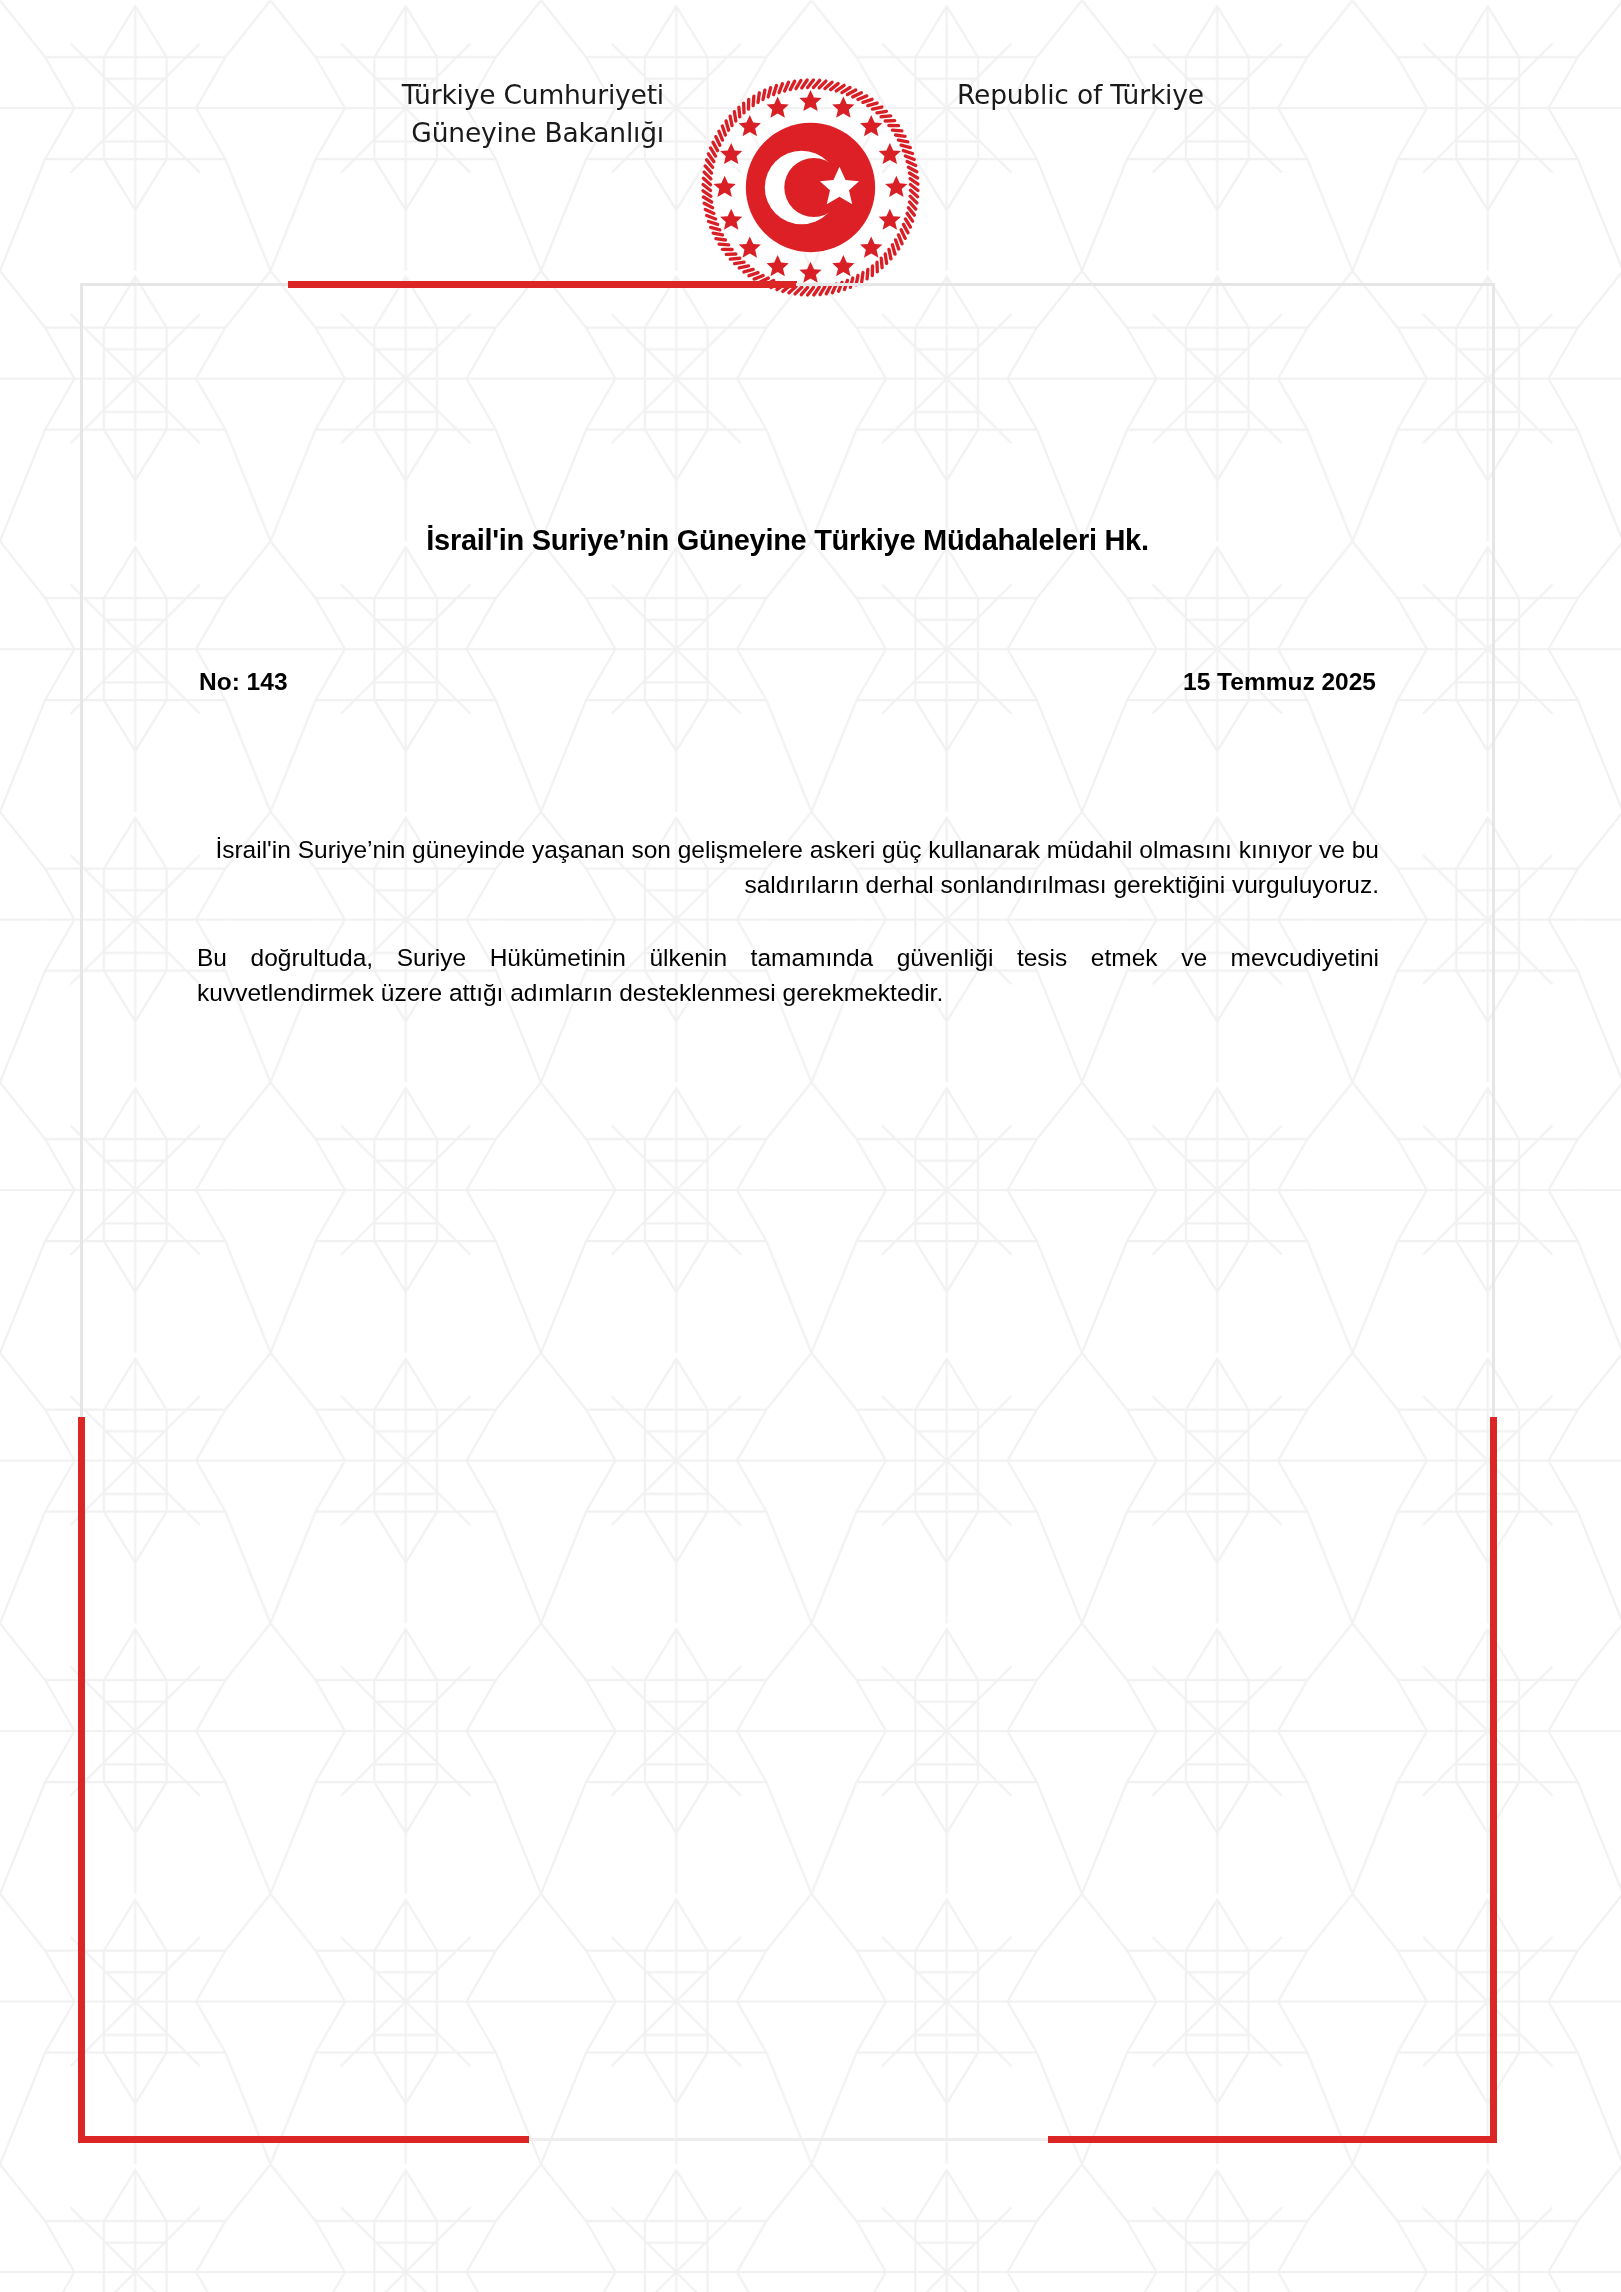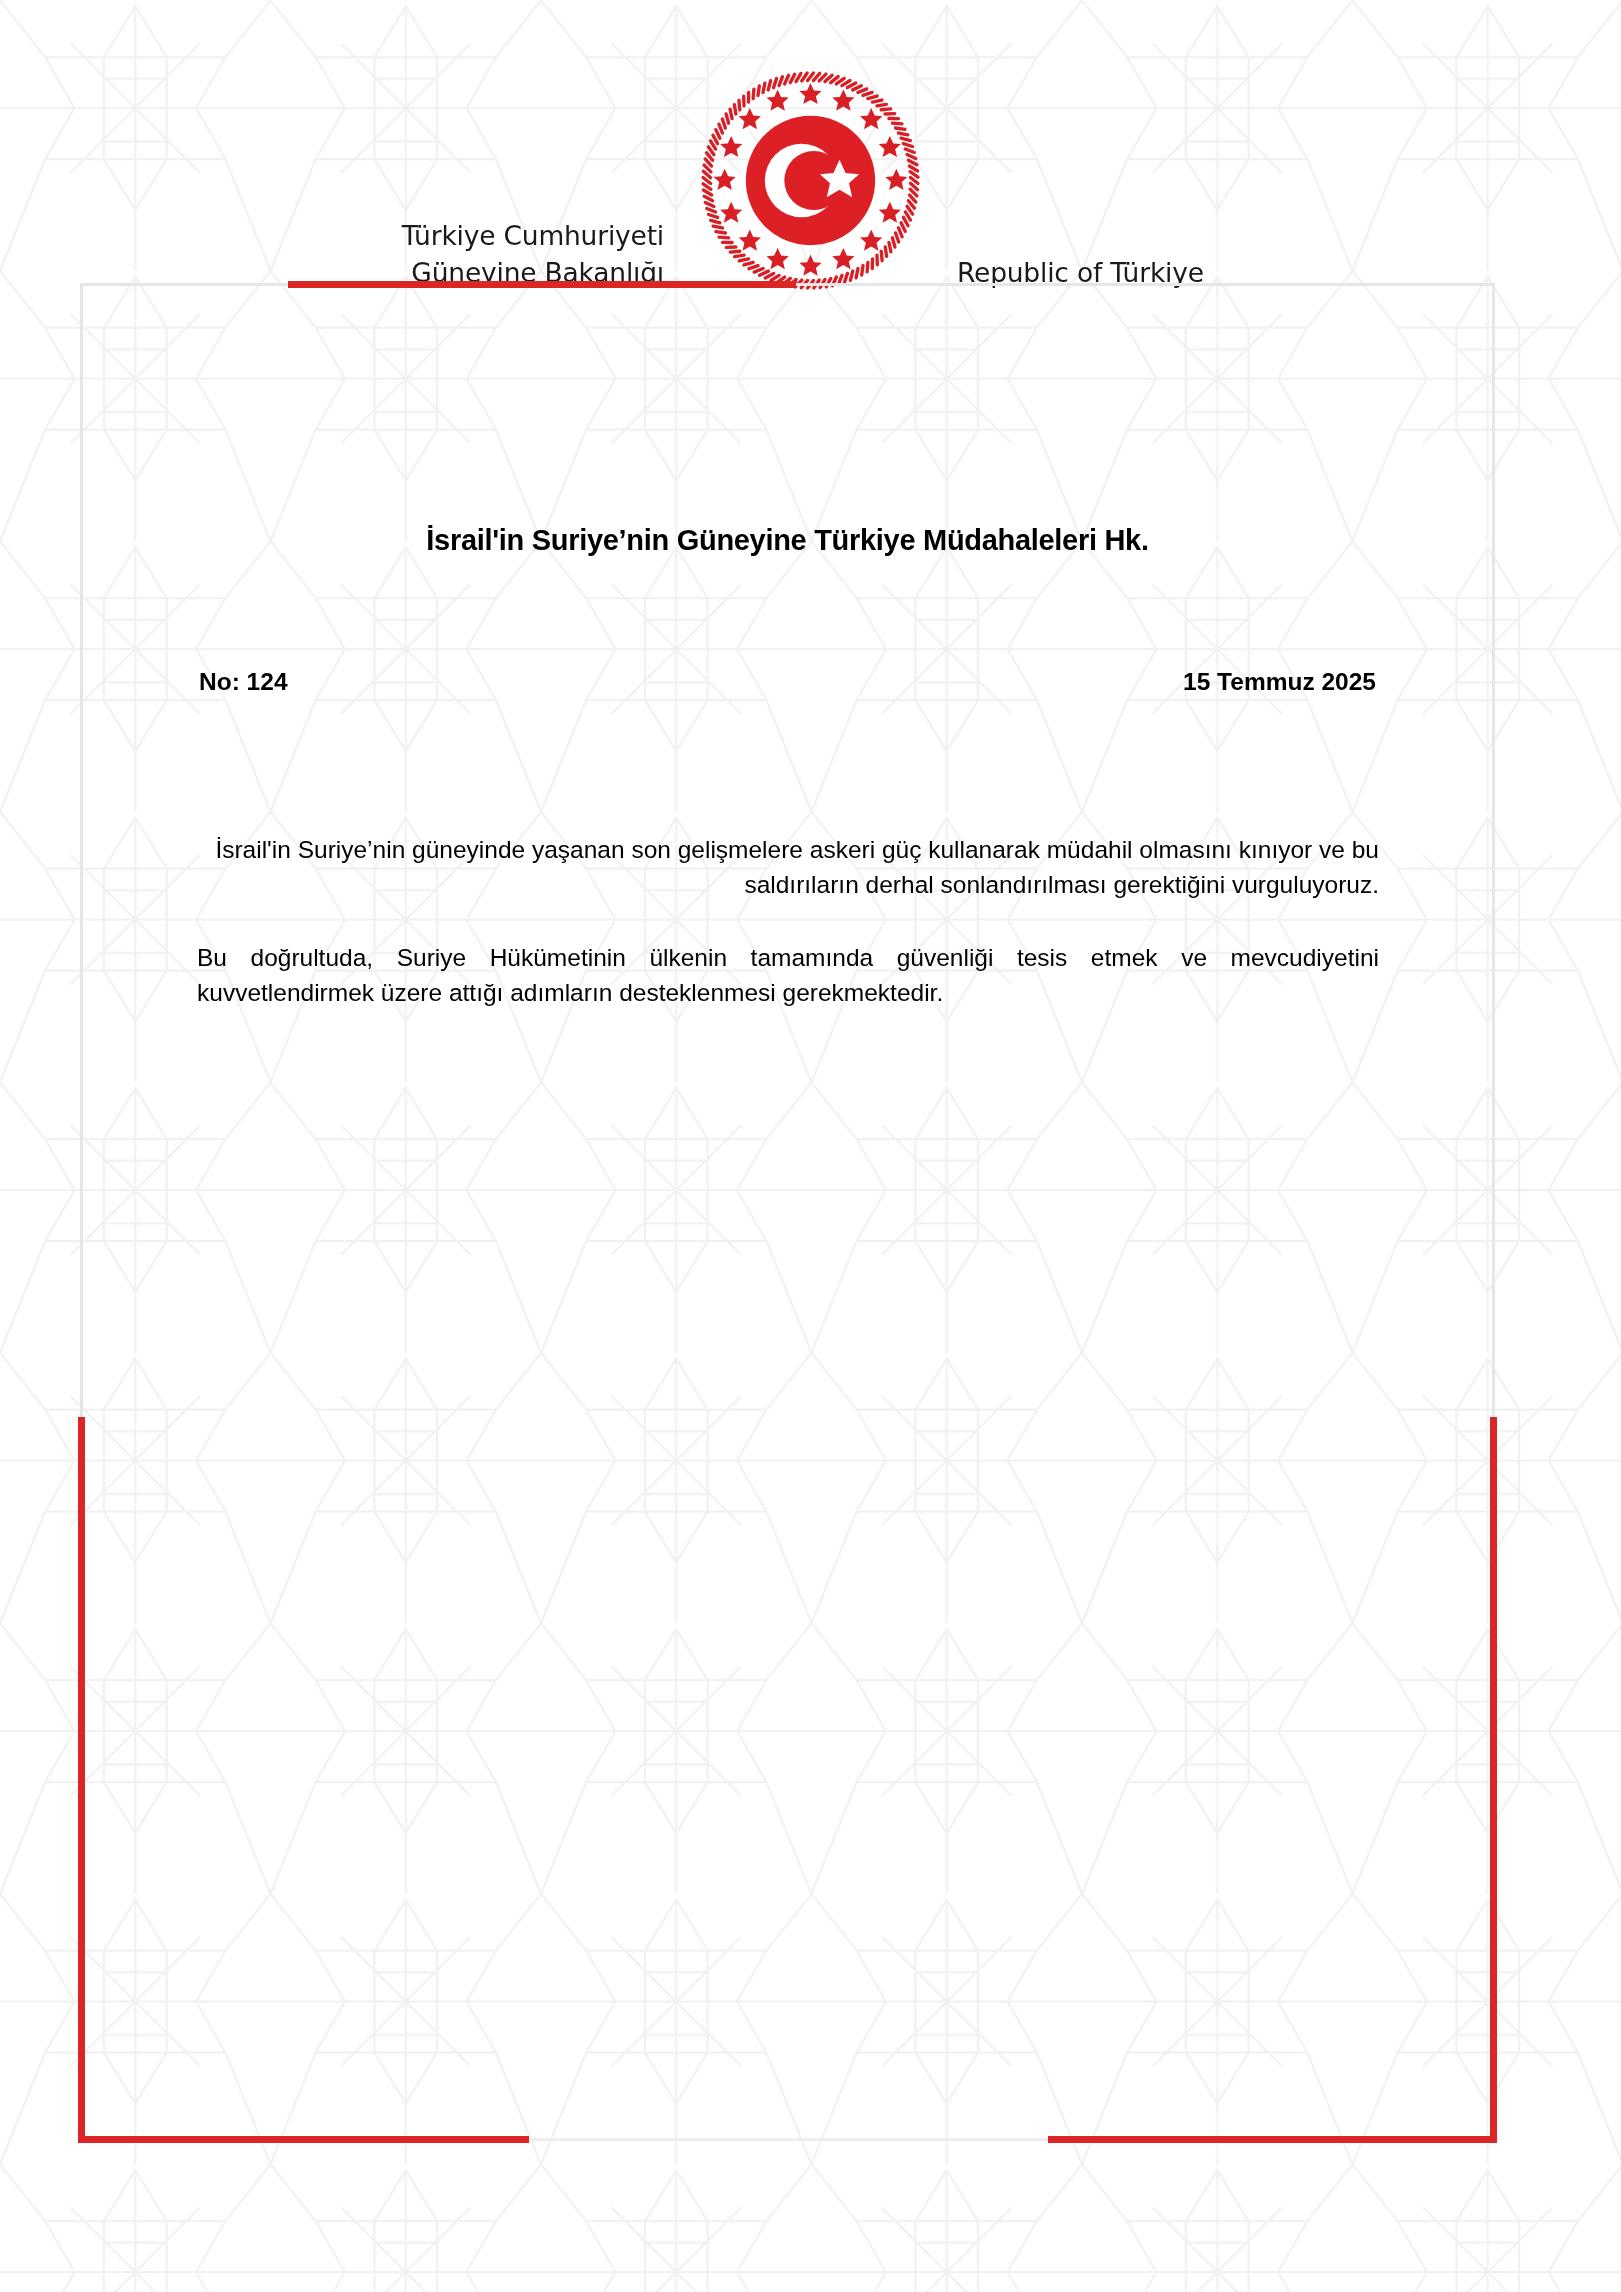--- a/index.html
+++ b/index.html
@@ -31,21 +31,21 @@
   }
 
   
   .letterhead {
     position: absolute;
     top: 76px;
     left: 0;
     width: 1621px;
     height: 216px;
     display: flex;
-    align-items: flex-end;
+    align-items: flex-start;
     justify-content: center;
   }
   .lh-text {
     font-family: "DejaVu Sans", sans-serif;
     font-size: 26.5px;
     line-height: 1.42;
     color: #1a1a1a;
     letter-spacing: -0.2px;
     white-space: nowrap;
   }
@@ -616,21 +616,21 @@
     <div class="frame-edge edge-right-grey"></div>
     <div class="frame-edge red edge-right-red"></div>
 
     <div class="frame-edge red edge-bot-left"></div>
     <div class="frame-edge edge-bot-gap"></div>
     <div class="frame-edge red edge-bot-right"></div>
 
     <div class="doc-title">İsrail'in Suriye’nin Güneyine Türkiye Müdahaleleri Hk.</div>
 
     <div class="meta-row">
-      <span>No: 124</span>
+      <span>No: 143</span>
       <span>15 Temmuz 2025</span>
     </div>
 
     <div class="body-block">
       <p class="no-justify">İsrail'in Suriye’nin güneyinde yaşanan son gelişmelere askeri güç kullanarak müdahil olmasını kınıyor ve bu saldırıların derhal sonlandırılması gerektiğini vurguluyoruz.</p>
       <p>Bu doğrultuda, Suriye Hükümetinin ülkenin tamamında güvenliği tesis etmek ve mevcudiyetini kuvvetlendirmek üzere attığı adımların desteklenmesi gerekmektedir.</p>
     </div>
 
 
   </div>

